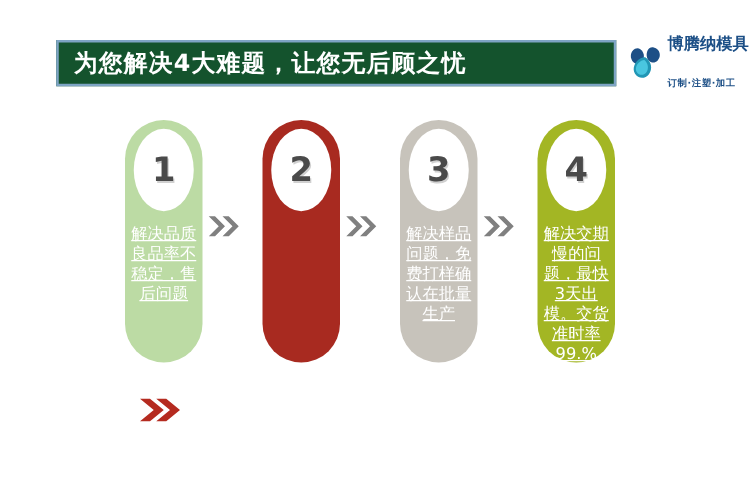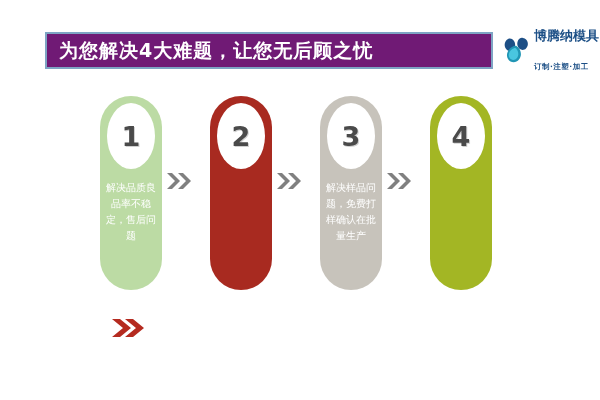--- a/index.html
+++ b/index.html
@@ -15,21 +15,21 @@
     position: relative;
   }
 
   
   #header-bar {
     position: absolute;
     left: 45px;
     top: 32px;
     width: 448px;
     height: 37px;
-    background: #701a75;
+    background: #14532d;
     border: 2px solid #7ea4c4;
     box-sizing: border-box;
   }
   #header-title {
     position: absolute;
     left: 12px;
     top: 50%;
     transform: translateY(-50%);
     color: #ffffff;
     font-size: 19px;
@@ -107,24 +107,25 @@
     font-weight: bold;
     color: #4a4a4a;
     text-shadow: 1px 1px 0 rgba(120,120,120,0.35);
   }
   .pill-text {
     position: absolute;
     left: 3px;
     right: 3px;
     top: 84px;
     color: #ffffff;
-    font-size: 10px;
+    font-size: 13px;
     line-height: 16px;
     text-align: center;
     letter-spacing: 0px;
+    text-decoration: underline;
   }
 
   #pill-1 { left: 100px; }
   #pill-2 { left: 210px; }
   #pill-3 { left: 320px; }
   #pill-4 { left: 430px; }
 
   
   .chevron-arrow {
     position: absolute;
@@ -199,20 +200,21 @@
 
 <div class="pill" id="pill-3" style="background:#c7c3bb">
   <div class="pill-inner-oval"></div>
   <div class="pill-number">3</div>
   <div class="pill-text">解决样品问题，免费打样确认在批量生产</div>
 </div>
 
 <div class="pill" id="pill-4" style="background:#a3b624">
   <div class="pill-inner-oval"></div>
   <div class="pill-number">4</div>
+  <div class="pill-text">解决交期慢的问题，最快3天出模。交货准时率99.%</div>
 </div>
 
 <div class="chevron-arrow" id="arrow-1">
   <svg width="26" height="20" viewBox="0 0 26 20">
     <polygon points="1,2 9,10 1,18 6,18 14,10 6,2" fill="#808080"></polygon>
     <polygon points="12,2 20,10 12,18 17,18 25,10 17,2" fill="#808080"></polygon>
   </svg>
 </div>
 <div class="chevron-arrow" id="arrow-2">
   <svg width="26" height="20" viewBox="0 0 26 20">

